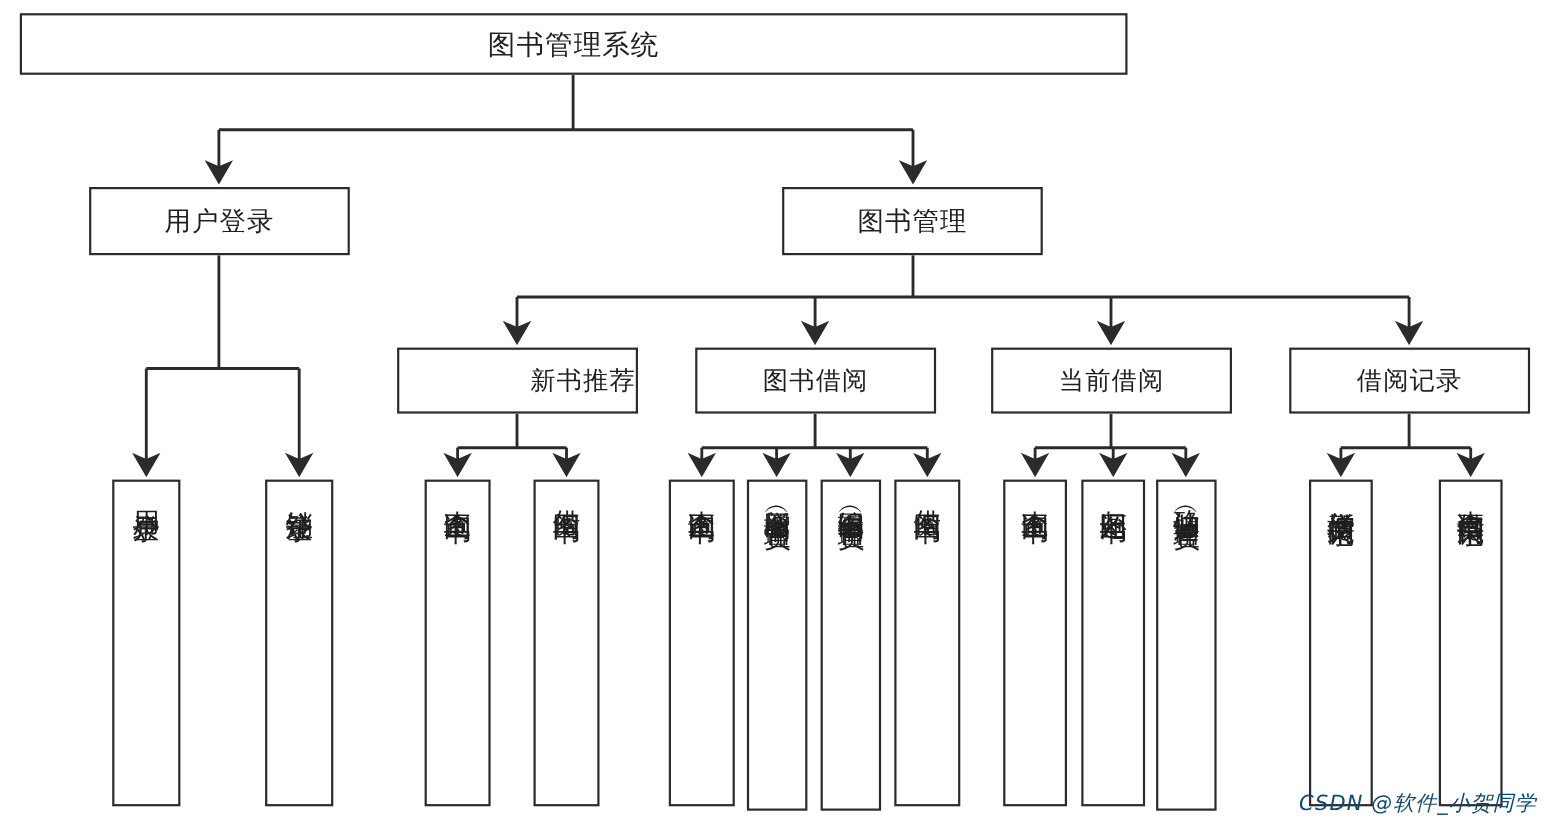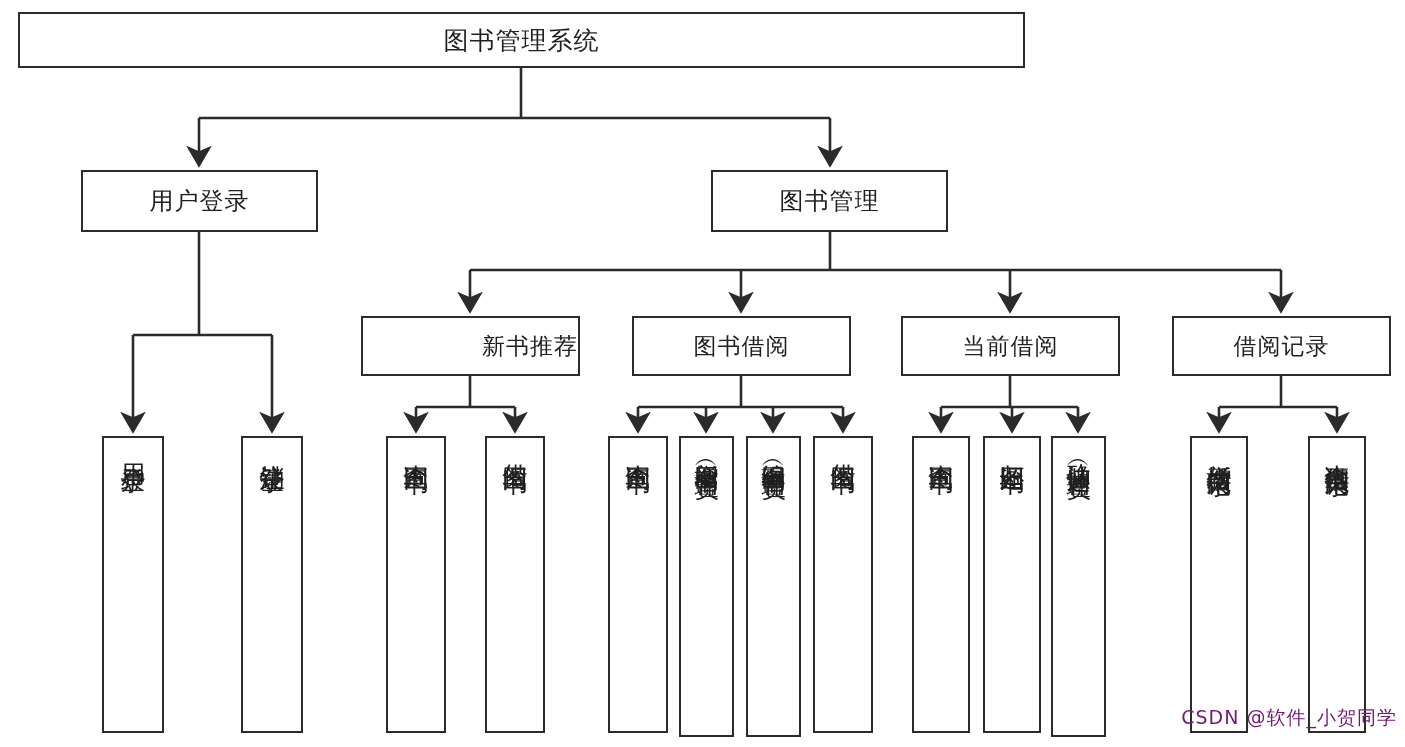--- a/index.html
+++ b/index.html
@@ -56,26 +56,27 @@
     line-height: 1;
     white-space: nowrap;
   }
   .hlabel {
     white-space: nowrap;
     letter-spacing: 1px;
   }
   #watermark {
     position: absolute;
     right: 8px;
-    bottom: 16px;
+    bottom: 4px;
     font-size: 19px;
-    color: #701a75;
+    color: #0c4a6e;
     letter-spacing: 1px;
     white-space: nowrap;
     font-family: "DejaVu Sans", "Liberation Sans", sans-serif;
+    font-style: italic;
   }
 </style>
 </head>
 <body>
 
 <div id="canvas">
 
   <svg id="wires" viewBox="0 0 1405 747" xmlns="http://www.w3.org/2000/svg">
     <defs>
       <marker id="arrow" viewBox="0 0 12 14" refX="10.5" refY="7" markerWidth="8.5" markerHeight="10" orient="auto-start-reverse">

